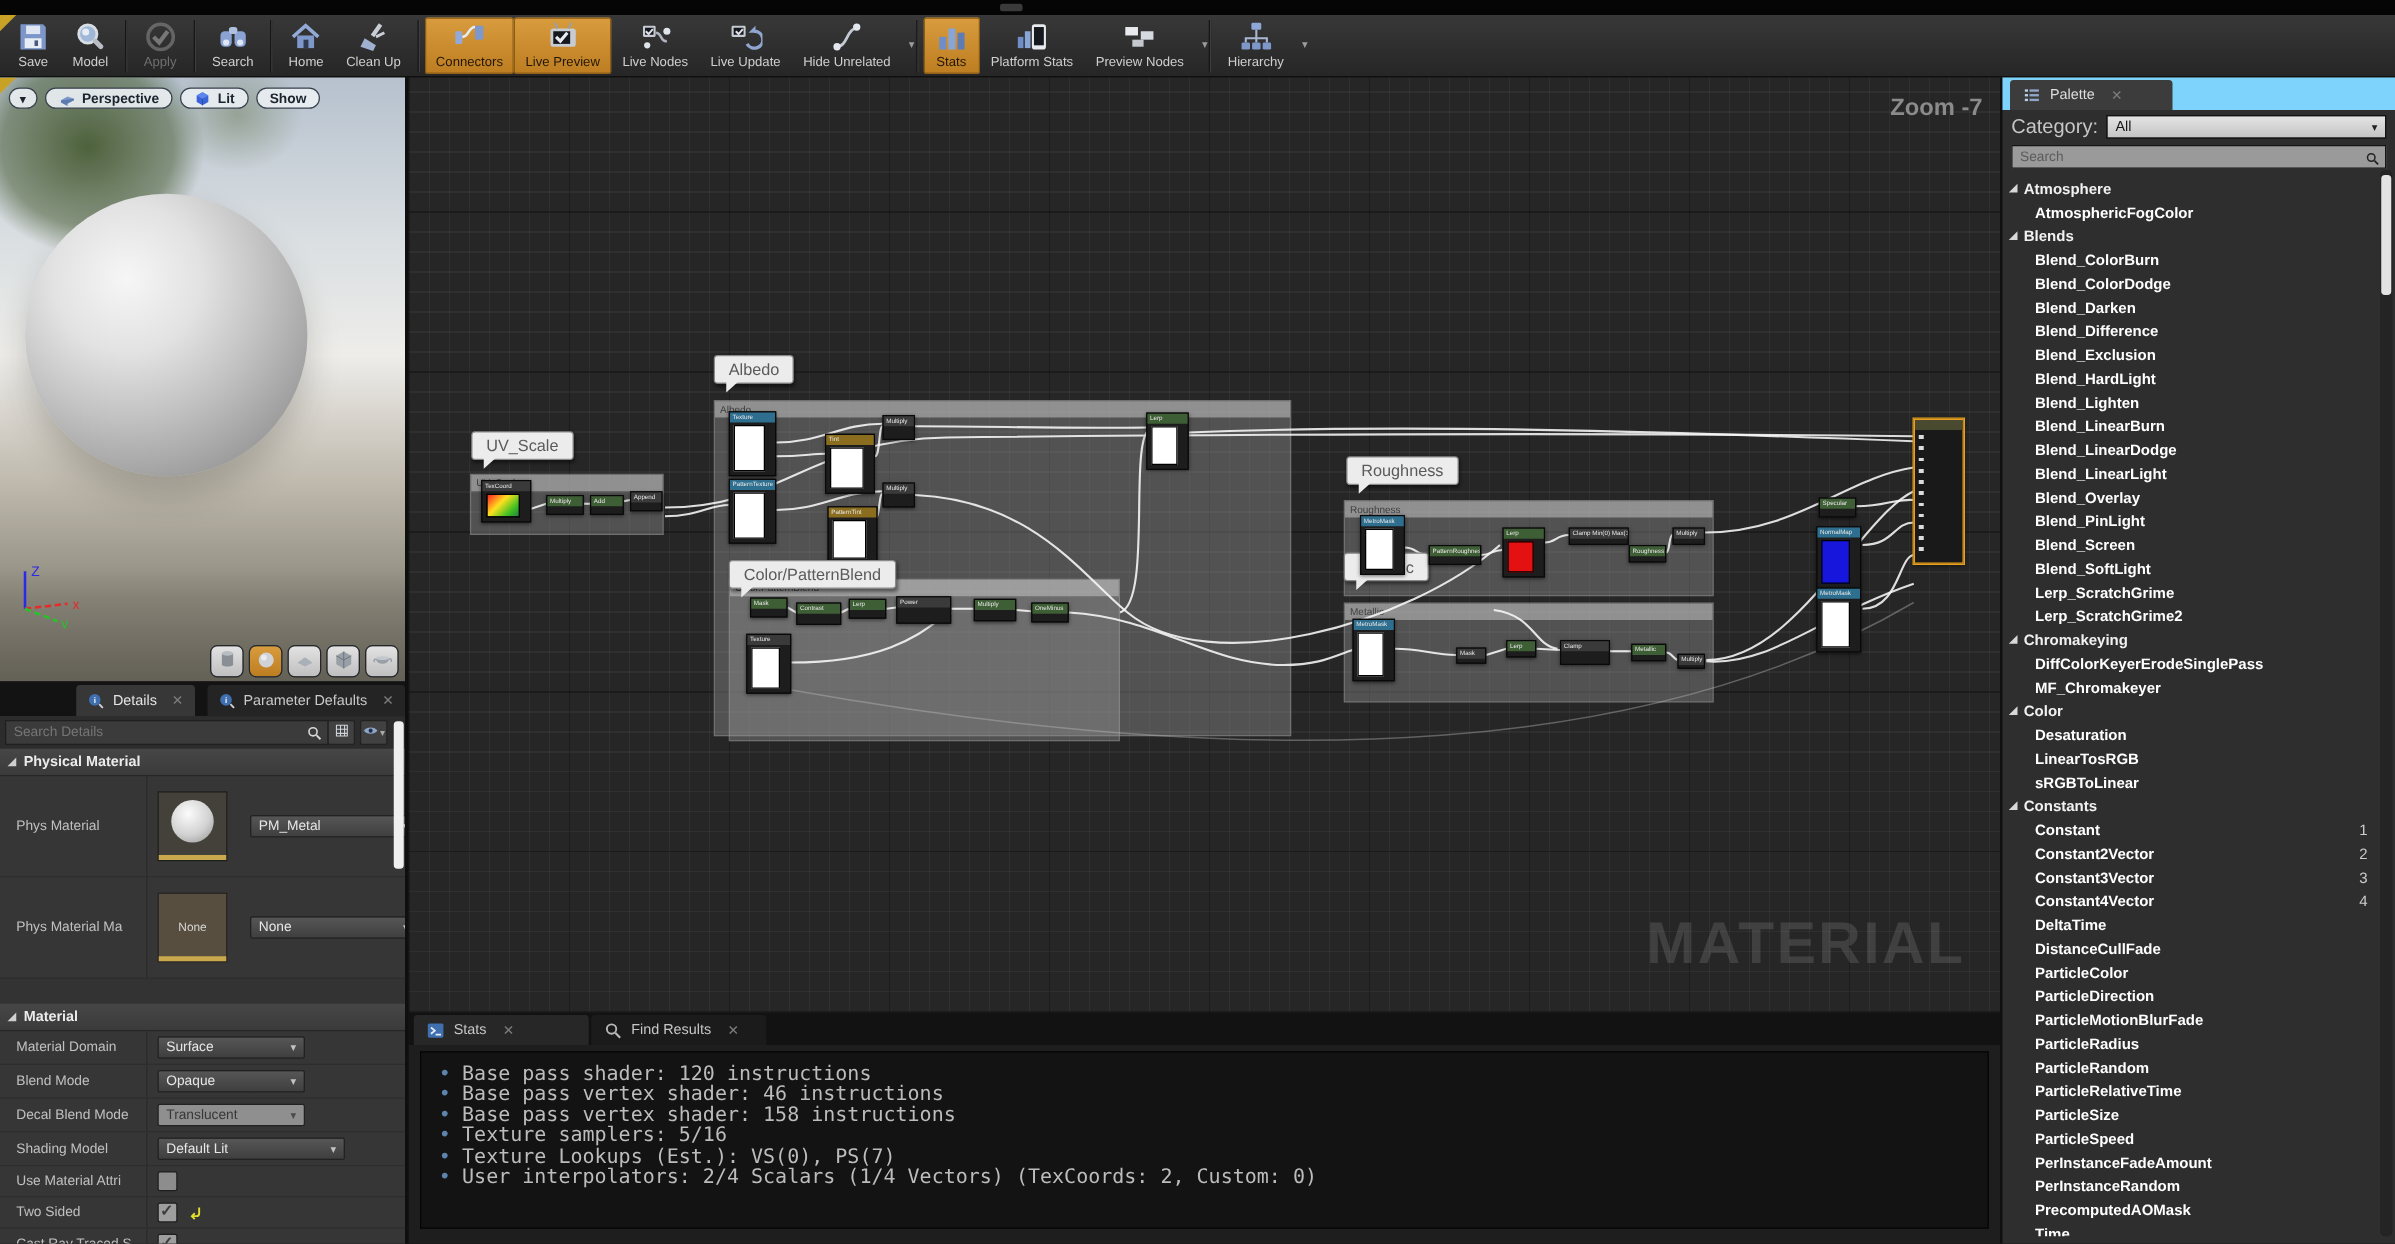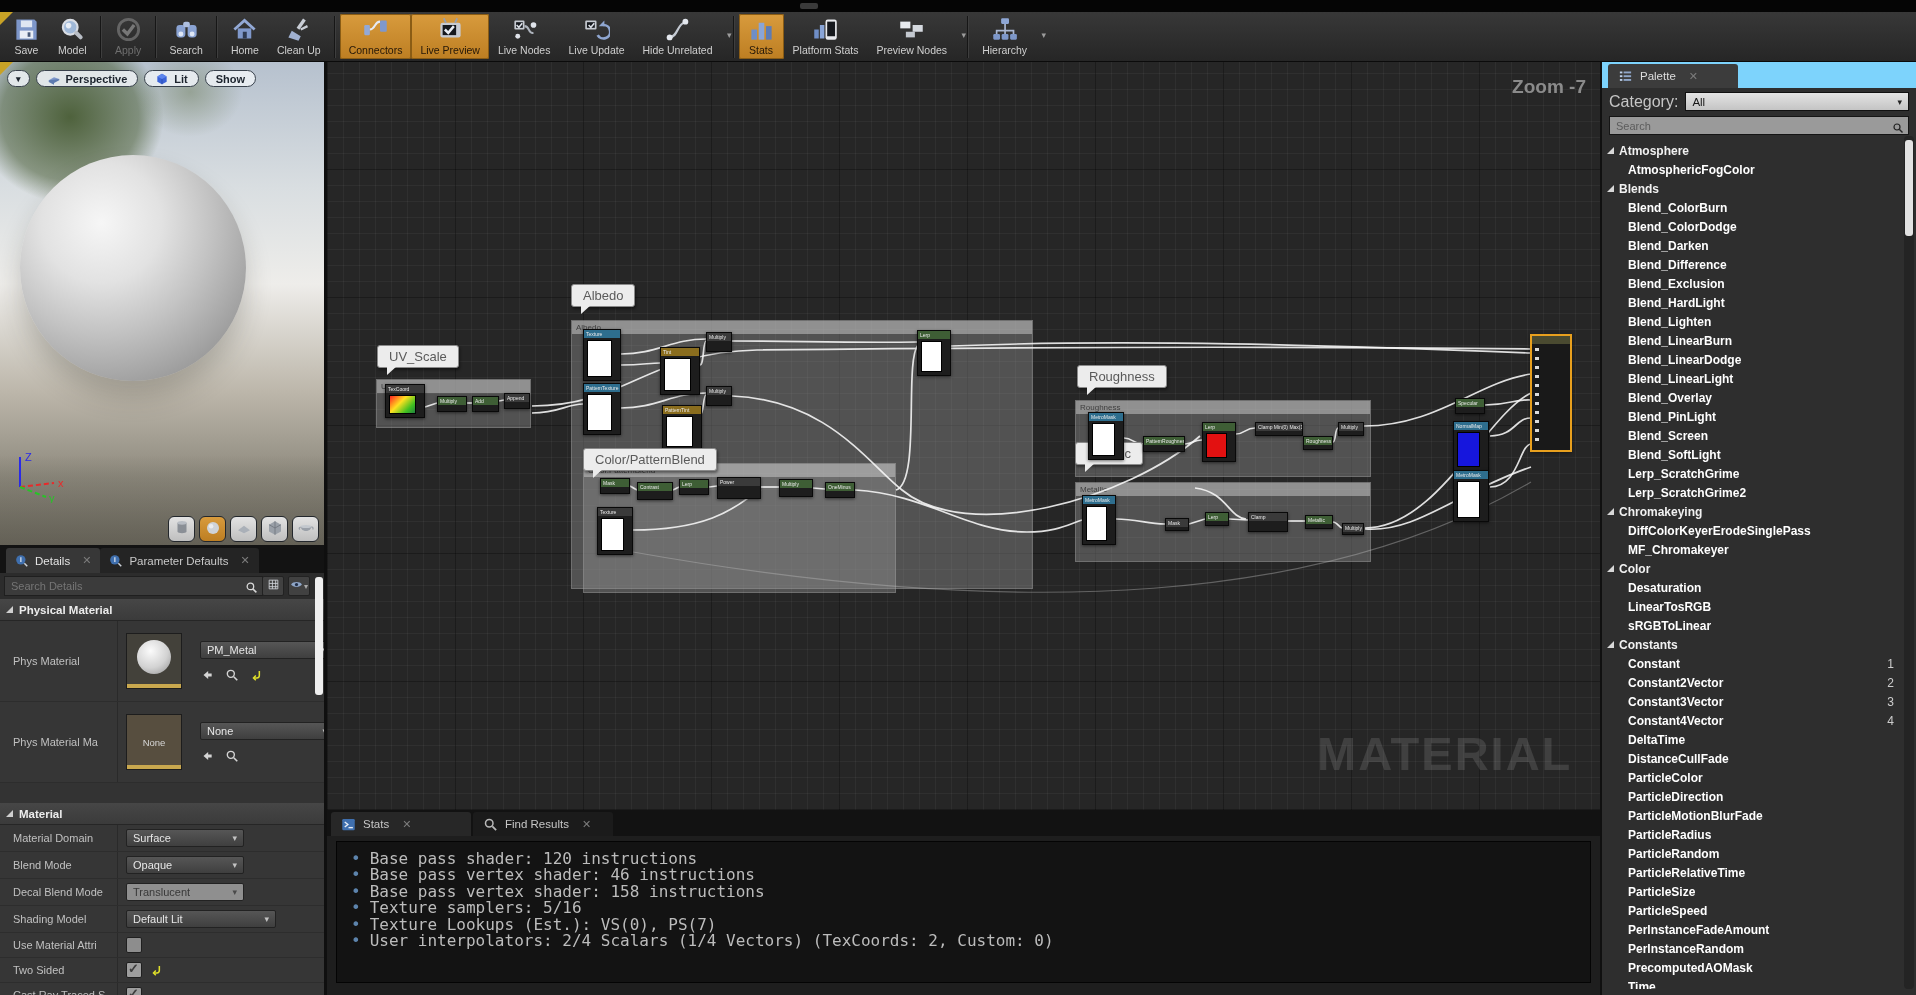--- a/index.html
+++ b/index.html
@@ -53,21 +53,21 @@
   .vp-caret{font-size:9px;color:#1b232d;}
   .shape-row{position:absolute;right:5px;bottom:3px;display:flex;gap:4px;}
   .shape-btn{width:27px;height:26px;border-radius:6px;border:1px solid #23272c;cursor:pointer;
     background:linear-gradient(#e3e3e3,#bfbfbf);display:flex;align-items:center;justify-content:center;padding:0;}
   .shape-btn svg{width:18px;height:18px;}
   .shape-btn.active{background:linear-gradient(#d89b3d,#bd7e22);}
   .gizmo{position:absolute;left:8px;bottom:42px;width:64px;height:54px;}
 
   
   .details{left:0;top:545px;width:324px;height:450px;background:#333;overflow:hidden;}
-  .dt-tabs{height:28px;background:#131313;display:flex;align-items:flex-end;padding-left:6px;gap:0;}
+  .dt-tabs{height:28px;background:#131313;display:flex;align-items:flex-end;padding-left:6px;gap:10px;justify-content:flex-end;}
   .dt-tab{display:flex;align-items:center;gap:6px;height:25px;padding:0 9px;background:#242424;color:#c9c9c9;
     font-size:11.5px;border-radius:3px 3px 0 0;cursor:pointer;white-space:nowrap;}
   .dt-tab.active{background:#373737;color:#e4e4e4;}
   .dt-tab .ticon{width:14px;height:14px;}
   .dt-tab .ticon svg{width:100%;height:100%;}
   .tab-x{color:#7c7c7c;font-size:11px;margin-left:6px;}
   .dt-search{height:26px;background:#2c2c2c;display:flex;align-items:center;gap:4px;padding:3px 14px 3px 4px;box-sizing:border-box;}
   .dt-search input{flex:1;height:18px;background:#3b3b3b;border:1px solid #1f1f1f;color:#d8d8d8;
     font-size:11px;padding:0 20px 0 6px;outline:none;font-family:"Liberation Sans",sans-serif;}
   .dt-search .mag{width:13px;height:13px;color:#d8d8d8;margin-left:-22px;}
@@ -96,21 +96,21 @@
   .cb.checked::after{content:"\2713";position:absolute;left:1px;top:-2px;font-size:13px;font-weight:bold;color:#3d3d3d;}
   .reset{width:14px;height:14px;color:#dede2a;}
   .reset svg{width:100%;height:100%;}
   .thumb{width:54px;height:54px;flex:none;position:relative;border:1px solid #1d1d1d;}
   .thumb .bar{position:absolute;left:0;bottom:0;width:100%;height:4px;background:#c9a84e;}
   .thumb.sphere-thumb{background:#43413a;}
   .thumb.sphere-thumb .ball{position:absolute;left:10px;top:6px;width:34px;height:34px;border-radius:50%;
      background:radial-gradient(circle at 40% 32%,#fbfbfb,#d2d2d2 55%,#8f8f8f);}
   .thumb.none-thumb{background:#574e3f;display:flex;align-items:center;justify-content:center;}
   .thumb.none-thumb .none-txt{font-size:9.5px;color:#d6d6d6;}
-  .asset-col{display:flex;flex-direction:column;gap:9px;margin-left:10px;}
+  .asset-col{display:flex;flex-direction:row;gap:9px;margin-left:10px;}
   .asset-icons{display:flex;align-items:center;gap:11px;}
   .asset-icons .ai{width:14px;height:14px;color:#d5d5d5;cursor:pointer;}
   .asset-icons .ai svg{width:100%;height:100%;}
   .dt-scroll{position:absolute;right:1px;top:32px;width:8px;height:118px;background:#efefef;border-radius:3px;}
 
   
   .graph{left:327px;top:62px;width:1273px;height:748px;overflow:hidden;background-color:#262626;
     background-image:
       repeating-linear-gradient(0deg,rgba(0,0,0,.42) 0 1px,transparent 1px 128px),
       repeating-linear-gradient(90deg,rgba(0,0,0,.42) 0 1px,transparent 1px 128px),

